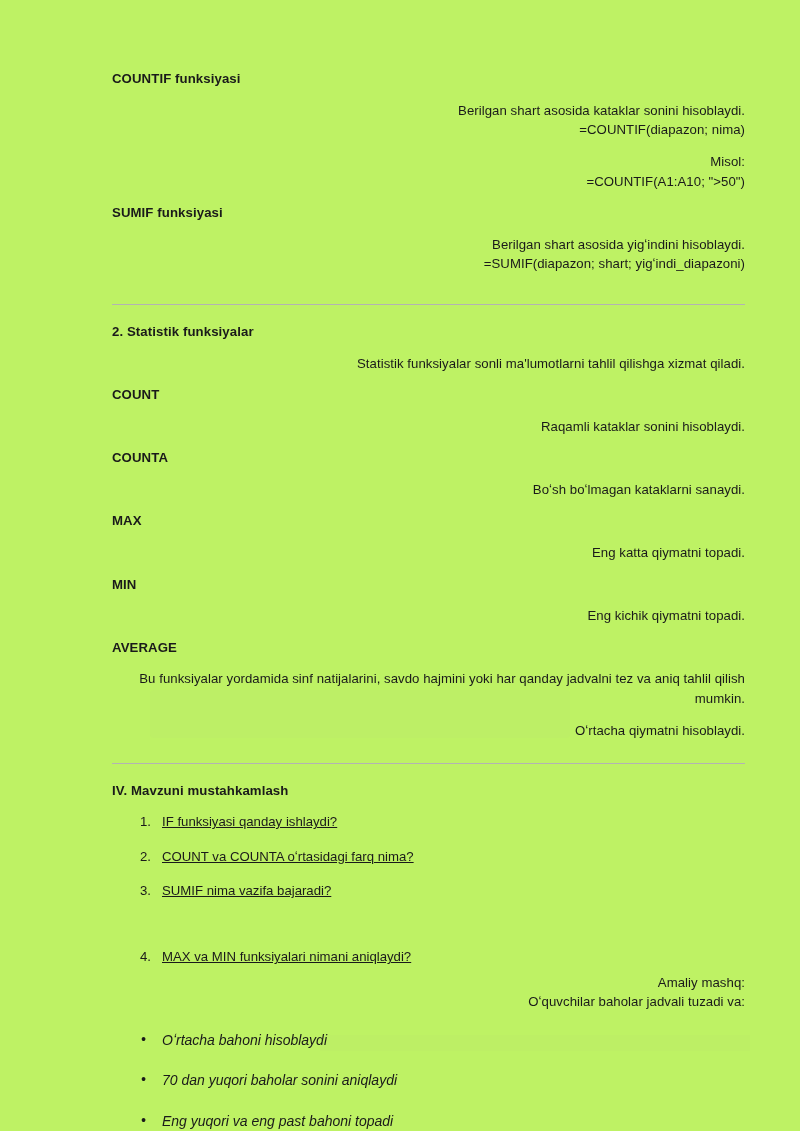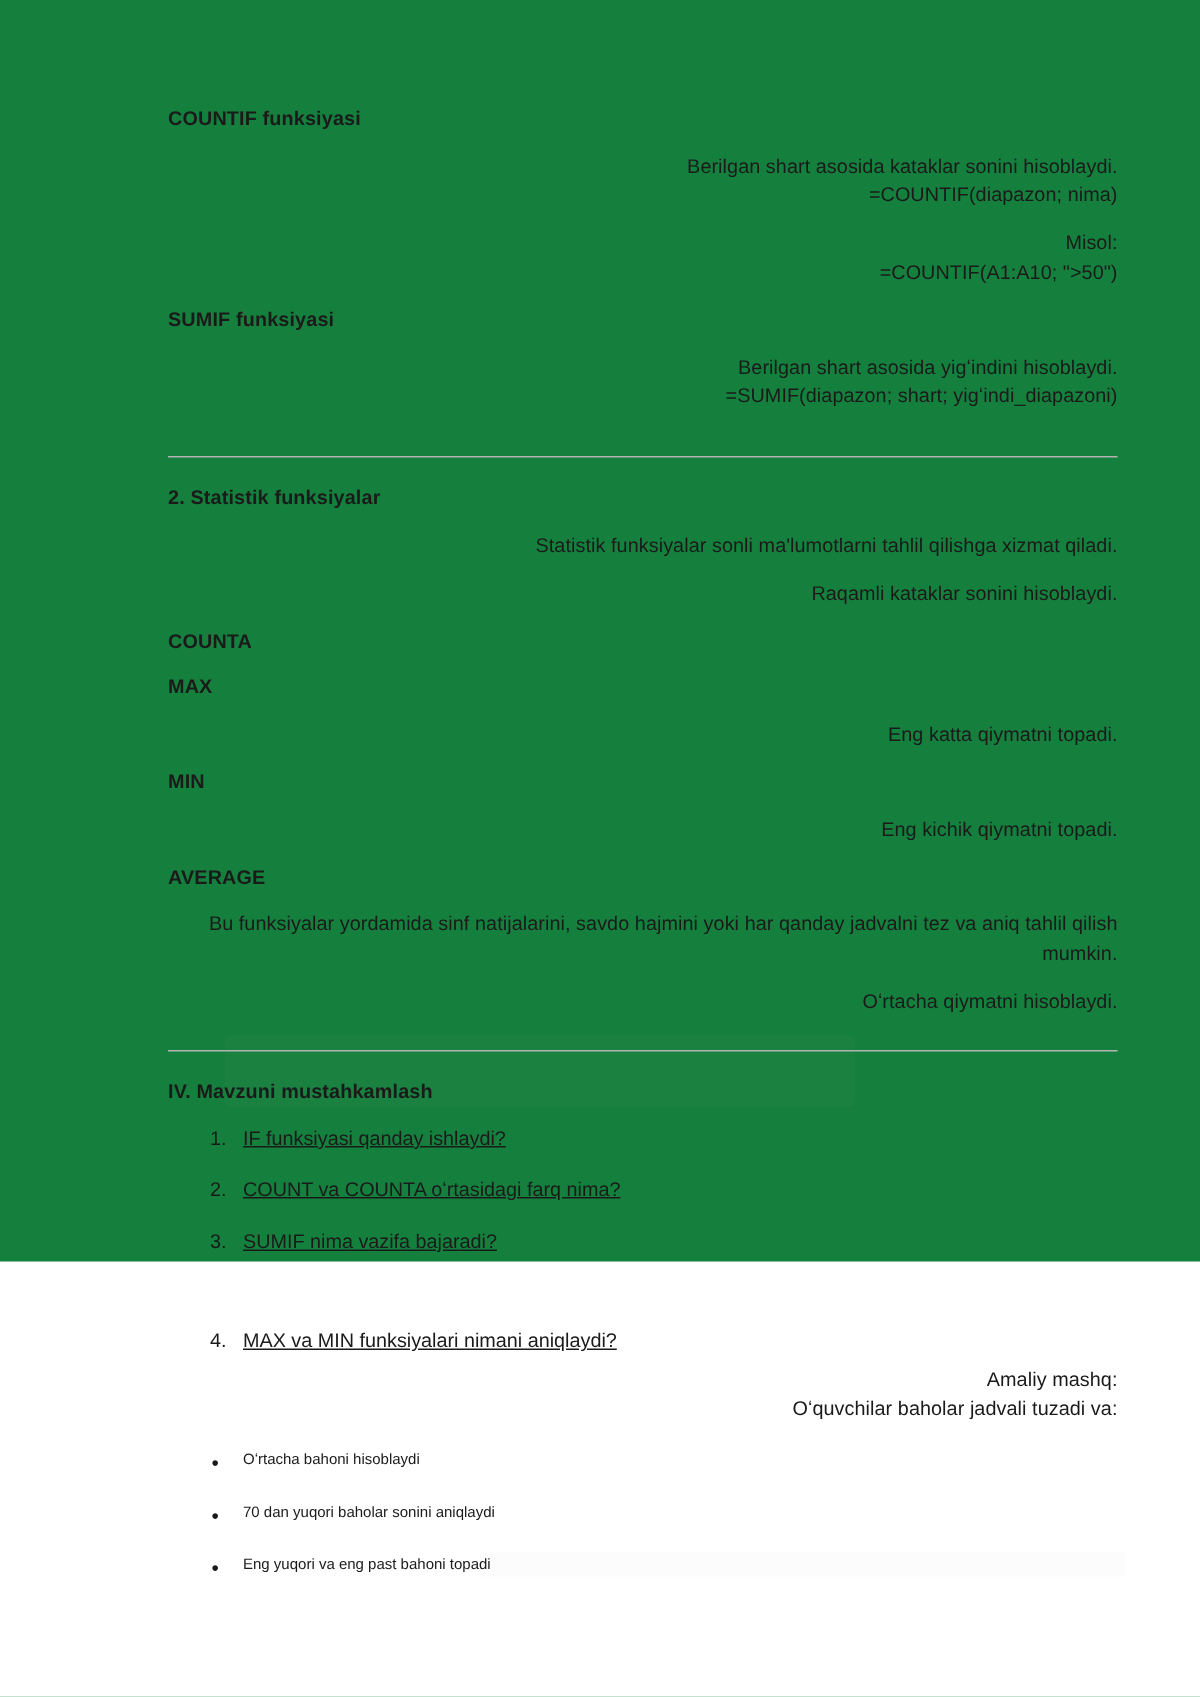--- a/index.html
+++ b/index.html
@@ -14,22 +14,22 @@
     color: #1a1a1a;
     -webkit-font-smoothing: antialiased;
     position: relative;
     overflow: hidden;
   }
   .page {
     position: absolute;
     top: 0;
     left: 0;
     width: 800px;
-    height: 841px;
-    background: #15803d;
+    height: 1131px;
+    background: #bef264;
     box-sizing: border-box;
   }
   .content {
     position: absolute;
     left: 112px;
     top: 70px;
     width: 633px;
   }
   .watermark {
     position: absolute;
@@ -108,24 +108,25 @@
   }
   ol.numlist > li:last-child { margin-bottom: 0; margin-top: 48px; }
 
   ul.bullist {
     margin: 0;
     padding: 0;
     list-style: none;
   }
   ul.bullist > li {
     position: relative;
-    font-size: 10px;
+    font-size: 14px;
     line-height: 1.4;
     padding-left: 50px;
     margin-bottom: 21px;
+    font-style: italic;
   }
   ul.bullist > li::before {
     content: "\2022";
     position: absolute;
     left: 29px;
     top: -1px;
     font-size: 14px;
   }
   ul.bullist > li:last-child { margin-bottom: 0; }
 </style>
@@ -159,23 +160,25 @@
     </p>
 
     <div class="spacer-18"></div>
     <hr class="divider">
     <div class="spacer-18"></div>
 
     <h2 class="heading">2. Statistik funksiyalar</h2>
 
     <p class="para">Statistik funksiyalar sonli ma'lumotlarni tahlil qilishga xizmat qiladi.</p>
 
+    <h2 class="heading">COUNT</h2>
     <p class="para">Raqamli kataklar sonini hisoblaydi.</p>
 
     <h2 class="heading">COUNTA</h2>
+    <p class="para">Boʻsh boʻlmagan kataklarni sanaydi.</p>
 
     <h2 class="heading">MAX</h2>
     <p class="para">Eng katta qiymatni topadi.</p>
 
     <h2 class="heading">MIN</h2>
     <p class="para">Eng kichik qiymatni topadi.</p>
 
     <h2 class="heading">AVERAGE</h2>
     <p class="para wrap">Bu funksiyalar yordamida sinf natijalarini, savdo hajmini yoki har qanday jadvalni tez va aniq tahlil qilish mumkin.</p>
 

